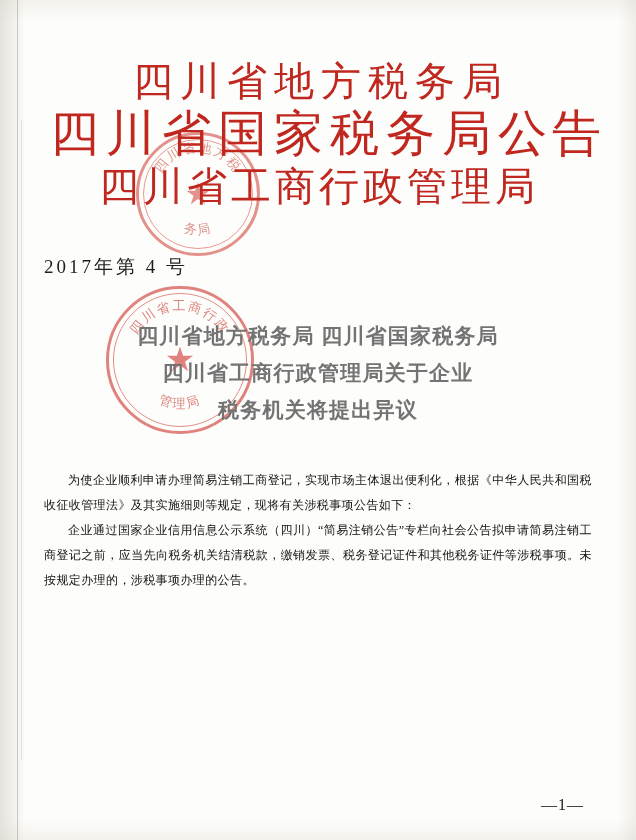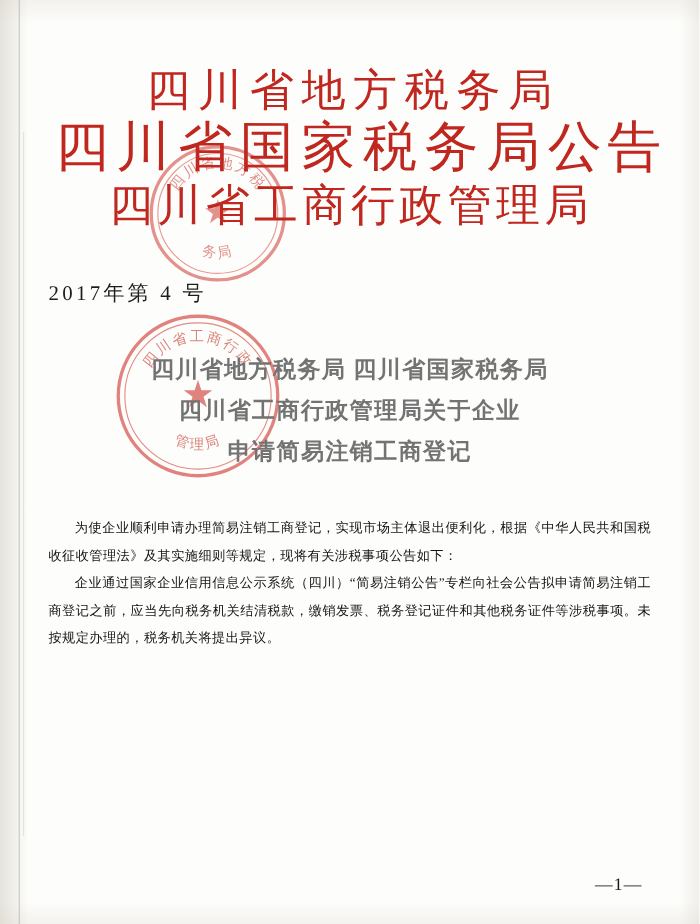--- a/index.html
+++ b/index.html
@@ -204,25 +204,25 @@
       <div class="mast-line l1">四川省地方税务局</div>
       <div class="mast-line l2"><span>四川省国家税务局</span><span class="suffix">公告</span></div>
       <div class="mast-line l3">四川省工商行政管理局</div>
     </div>
 
     <div class="issue-no">2017年第 4 号</div>
 
     <div class="doc-title">
       <div>四川省地方税务局 四川省国家税务局</div>
       <div>四川省工商行政管理局关于企业</div>
-      <div>申请简易注销工商登记</div>
+      <div>税务机关将提出异议</div>
     </div>
 
     <div class="body-text">
       <p>为使企业顺利申请办理简易注销工商登记，实现市场主体退出便利化，根据《中华人民共和国税收征收管理法》及其实施细则等规定，现将有关涉税事项公告如下：</p>
-      <p>企业通过国家企业信用信息公示系统（四川）“简易注销公告”专栏向社会公告拟申请简易注销工商登记之前，应当先向税务机关结清税款，缴销发票、税务登记证件和其他税务证件等涉税事项。未按规定办理的，税务机关将提出异议。</p>
+      <p>企业通过国家企业信用信息公示系统（四川）“简易注销公告”专栏向社会公告拟申请简易注销工商登记之前，应当先向税务机关结清税款，缴销发票、税务登记证件和其他税务证件等涉税事项。未按规定办理的，涉税事项办理的公告。</p>
     </div>
 
   </div>
 
   <div class="page-no">—1—</div>
 
 </div>
 
 </body></html>

